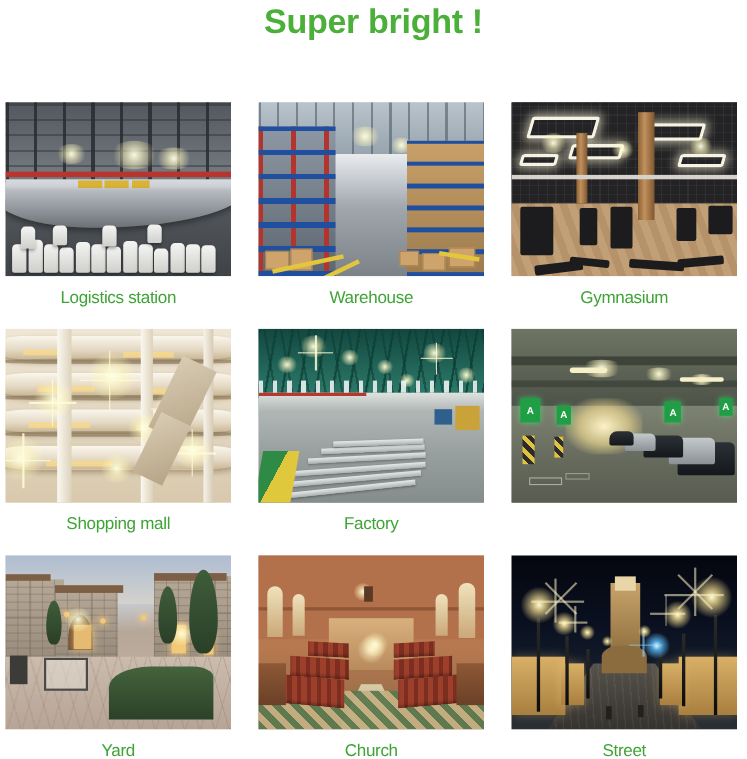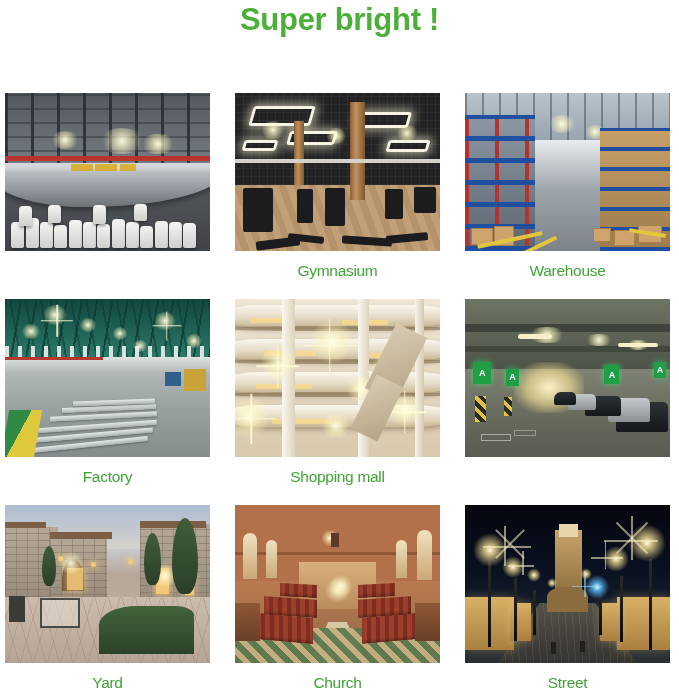--- a/index.html
+++ b/index.html
@@ -314,20 +314,42 @@
         <div class="sack" style="left:59%"></div>
           <div class="sack" style="left:66%;height:22px"></div>
         <div class="sack" style="left:73%;height:27px"></div>
           <div class="sack" style="left:80%"></div>
         <div class="sack" style="left:87%;height:25px"></div>
         <div class="sack" style="left:7%;bottom:16%;height:20px"></div>
         <div class="sack" style="left:21%;bottom:18%;height:18px"></div>
         <div class="sack" style="left:43%;bottom:17%;height:19px"></div>
         <div class="sack" style="left:63%;bottom:19%;height:17px"></div>
       </div>
+      <div class="caption">Logistics station</div>
+    </div>
+
+    <div class="cell">
+      <div class="thumb sc-warehouse">
+        <div class="lay roof"></div>
+          <div class="lay beams"></div>
+        <div class="lay aisle"></div>
+        <div class="glow" style="left:40%;top:14%;width:30px;height:18px"></div>
+        <div class="glow" style="left:58%;top:20%;width:22px;height:14px"></div>
+        <div class="rackL"></div>
+        <div class="rackR"></div>
+        <div class="box" style="left:3%;bottom:4%;width:22px;height:17px"></div>
+        <div class="box" style="left:14%;bottom:3%;width:20px;height:20px"></div>
+        <div class="box" style="right:4%;bottom:5%;width:24px;height:18px"></div>
+        <div class="box" style="right:17%;bottom:3%;width:21px;height:16px"></div>
+        <div class="box" style="right:29%;bottom:6%;width:18px;height:14px"></div>
+        <div class="ylane" style="left:6%;bottom:6%;width:32%;height:4px;transform:rotate(-12deg)"></div>
+        <div class="ylane" style="left:20%;bottom:0;width:26%;height:4px;transform:rotate(-26deg)"></div>
+        <div class="ylane" style="right:2%;bottom:10%;width:18%;height:4px;transform:rotate(9deg)"></div>
+      </div>
+      <div class="caption">Warehouse</div>
     </div>
 
     <div class="cell">
       <div class="thumb sc-gym">
         <div class="lay ceil"></div>
         <div class="lay fl"></div>
         <div class="hexlight" style="left:8%;top:8%;width:62px;height:20px"></div>
         <div class="hexlight" style="left:26%;top:24%;width:48px;height:14px"></div>
         <div class="hexlight" style="left:60%;top:12%;width:52px;height:16px"></div>
         <div class="hexlight" style="left:74%;top:30%;width:42px;height:12px"></div>
@@ -342,71 +364,20 @@
         <div class="gymgear" style="left:30%;bottom:18%;width:16px;height:34px"></div>
         <div class="gymgear" style="left:44%;bottom:16%;width:20px;height:38px"></div>
         <div class="gymgear" style="right:18%;bottom:20%;width:18px;height:30px"></div>
         <div class="gymgear" style="right:2%;bottom:24%;width:22px;height:26px"></div>
         <div class="gymgear" style="left:10%;bottom:2%;width:44px;height:9px;transform:rotate(-7deg)"></div>
         <div class="gymgear" style="left:52%;bottom:4%;width:50px;height:8px;transform:rotate(4deg)"></div>
         <div class="gymgear" style="right:6%;bottom:6%;width:42px;height:8px;transform:rotate(-5deg)"></div>
         <div class="gymgear" style="left:26%;bottom:6%;width:36px;height:7px;transform:rotate(6deg)"></div>
       </div>
       <div class="caption">Gymnasium</div>
-    </div>
-
-    <div class="cell">
-      <div class="thumb sc-warehouse">
-        <div class="lay roof"></div>
-          <div class="lay beams"></div>
-        <div class="lay aisle"></div>
-        <div class="glow" style="left:40%;top:14%;width:30px;height:18px"></div>
-        <div class="glow" style="left:58%;top:20%;width:22px;height:14px"></div>
-        <div class="rackL"></div>
-        <div class="rackR"></div>
-        <div class="box" style="left:3%;bottom:4%;width:22px;height:17px"></div>
-        <div class="box" style="left:14%;bottom:3%;width:20px;height:20px"></div>
-        <div class="box" style="right:4%;bottom:5%;width:24px;height:18px"></div>
-        <div class="box" style="right:17%;bottom:3%;width:21px;height:16px"></div>
-        <div class="box" style="right:29%;bottom:6%;width:18px;height:14px"></div>
-        <div class="ylane" style="left:6%;bottom:6%;width:32%;height:4px;transform:rotate(-12deg)"></div>
-        <div class="ylane" style="left:20%;bottom:0;width:26%;height:4px;transform:rotate(-26deg)"></div>
-        <div class="ylane" style="right:2%;bottom:10%;width:18%;height:4px;transform:rotate(9deg)"></div>
-      </div>
-      <div class="caption">Warehouse</div>
-    </div>
-
-    <div class="cell row2">
-      <div class="thumb sc-factory">
-        <div class="lay roof"></div>
-          <div class="lay truss2"></div>
-        <div class="lay mid"></div>
-          <div class="lay redline"></div>
-        <div class="lay floor2"></div>
-        <div class="glow" style="left:18%;top:4%;width:26px;height:20px"></div>
-        <div class="star" style="left:21%;top:8%;width:18px;height:18px"></div>
-        <div class="glow" style="left:8%;top:16%;width:20px;height:15px"></div>
-        <div class="glow" style="left:36%;top:12%;width:18px;height:14px"></div>
-        <div class="glow" style="left:52%;top:18%;width:16px;height:13px"></div>
-        <div class="glow" style="left:72%;top:8%;width:24px;height:18px"></div>
-        <div class="star" style="left:75%;top:12%;width:16px;height:16px"></div>
-        <div class="glow" style="left:62%;top:26%;width:16px;height:12px"></div>
-        <div class="glow" style="left:88%;top:22%;width:18px;height:14px"></div>
-        <div class="lay" style="left:0;top:30%;width:100%;height:7%;background:repeating-linear-gradient(90deg,rgba(245,248,248,.85) 0 4px, transparent 4px 13px)"></div>
-        <div class="sheet" style="left:4%;bottom:6%;width:66%;transform:rotate(-6deg)"></div>
-        <div class="sheet" style="left:10%;bottom:12%;width:62%;transform:rotate(-5deg)"></div>
-        <div class="sheet" style="left:16%;bottom:18%;width:58%;transform:rotate(-4deg)"></div>
-        <div class="sheet" style="left:22%;bottom:24%;width:52%;transform:rotate(-3deg)"></div>
-        <div class="sheet" style="left:28%;bottom:29%;width:46%;transform:rotate(-2.5deg)"></div>
-        <div class="sheet" style="left:33%;bottom:33%;width:40%;transform:rotate(-2deg)"></div>
-        <div class="lay" style="right:2%;top:44%;width:22px;height:22px;background:#caa23a"></div>
-        <div class="lay" style="right:14%;top:46%;width:16px;height:14px;background:#2f5f8c"></div>
-        <div class="lay stripe"></div>
-      </div>
-      <div class="caption">Factory</div>
     </div>
 
     <div class="cell row2">
       <div class="thumb sc-mall">
         <div class="mallfloor" style="top:4%;height:15%"></div>
         <div class="mallfloor" style="top:25%;height:15%"></div>
         <div class="mallfloor" style="top:46%;height:15%"></div>
         <div class="mallfloor" style="top:67%;height:15%"></div>
         <div class="mallrail" style="top:17%"></div>
         <div class="mallrail" style="top:38%"></div>
@@ -433,20 +404,50 @@
         <div class="glow" style="left:74%;top:60%;width:36px;height:32px"></div>
         <div class="star" style="left:77%;top:64%;width:24px;height:24px"></div>
         <div class="glow" style="left:42%;top:72%;width:30px;height:26px"></div>
         <div class="lay" style="left:70%;top:18%;width:34px;height:72px;background:linear-gradient(135deg,#d8ccb4,#b6a486);transform:rotate(26deg)"></div>
         <div class="lay" style="left:62%;top:50%;width:30px;height:60px;background:linear-gradient(135deg,#d8ccb4,#b6a486);transform:rotate(26deg)"></div>
       </div>
       <div class="caption">Shopping mall</div>
     </div>
 
     <div class="cell row2">
+      <div class="thumb sc-factory">
+        <div class="lay roof"></div>
+          <div class="lay truss2"></div>
+        <div class="lay mid"></div>
+          <div class="lay redline"></div>
+        <div class="lay floor2"></div>
+        <div class="glow" style="left:18%;top:4%;width:26px;height:20px"></div>
+        <div class="star" style="left:21%;top:8%;width:18px;height:18px"></div>
+        <div class="glow" style="left:8%;top:16%;width:20px;height:15px"></div>
+        <div class="glow" style="left:36%;top:12%;width:18px;height:14px"></div>
+        <div class="glow" style="left:52%;top:18%;width:16px;height:13px"></div>
+        <div class="glow" style="left:72%;top:8%;width:24px;height:18px"></div>
+        <div class="star" style="left:75%;top:12%;width:16px;height:16px"></div>
+        <div class="glow" style="left:62%;top:26%;width:16px;height:12px"></div>
+        <div class="glow" style="left:88%;top:22%;width:18px;height:14px"></div>
+        <div class="lay" style="left:0;top:30%;width:100%;height:7%;background:repeating-linear-gradient(90deg,rgba(245,248,248,.85) 0 4px, transparent 4px 13px)"></div>
+        <div class="sheet" style="left:4%;bottom:6%;width:66%;transform:rotate(-6deg)"></div>
+        <div class="sheet" style="left:10%;bottom:12%;width:62%;transform:rotate(-5deg)"></div>
+        <div class="sheet" style="left:16%;bottom:18%;width:58%;transform:rotate(-4deg)"></div>
+        <div class="sheet" style="left:22%;bottom:24%;width:52%;transform:rotate(-3deg)"></div>
+        <div class="sheet" style="left:28%;bottom:29%;width:46%;transform:rotate(-2.5deg)"></div>
+        <div class="sheet" style="left:33%;bottom:33%;width:40%;transform:rotate(-2deg)"></div>
+        <div class="lay" style="right:2%;top:44%;width:22px;height:22px;background:#caa23a"></div>
+        <div class="lay" style="right:14%;top:46%;width:16px;height:14px;background:#2f5f8c"></div>
+        <div class="lay stripe"></div>
+      </div>
+      <div class="caption">Factory</div>
+    </div>
+
+    <div class="cell row2">
       <div class="thumb sc-park">
         <div class="lay ceil"></div>
         <div class="lay duct" style="top:16%"></div>
         <div class="lay duct" style="top:30%;height:6px;opacity:.8"></div>
         <div class="lay floor"></div>
         <div class="lay hotspot"></div>
         <div class="glow" style="left:30%;top:18%;width:40px;height:16px"></div>
         <div class="glow" style="left:58%;top:22%;width:30px;height:12px"></div>
         <div class="glow" style="left:78%;top:26%;width:26px;height:10px"></div>
         <div class="lay" style="left:26%;top:22%;width:34px;height:5px;background:#f7efc8;border-radius:3px"></div>

